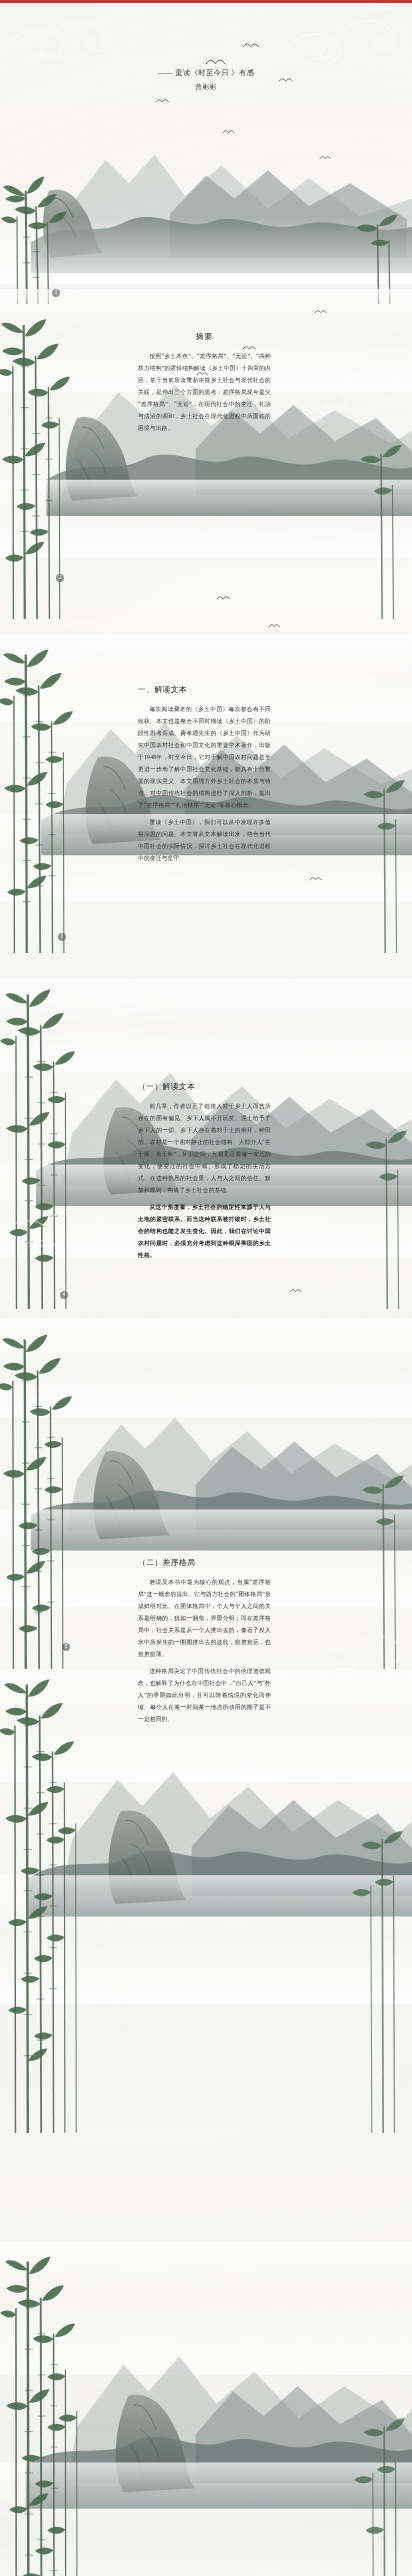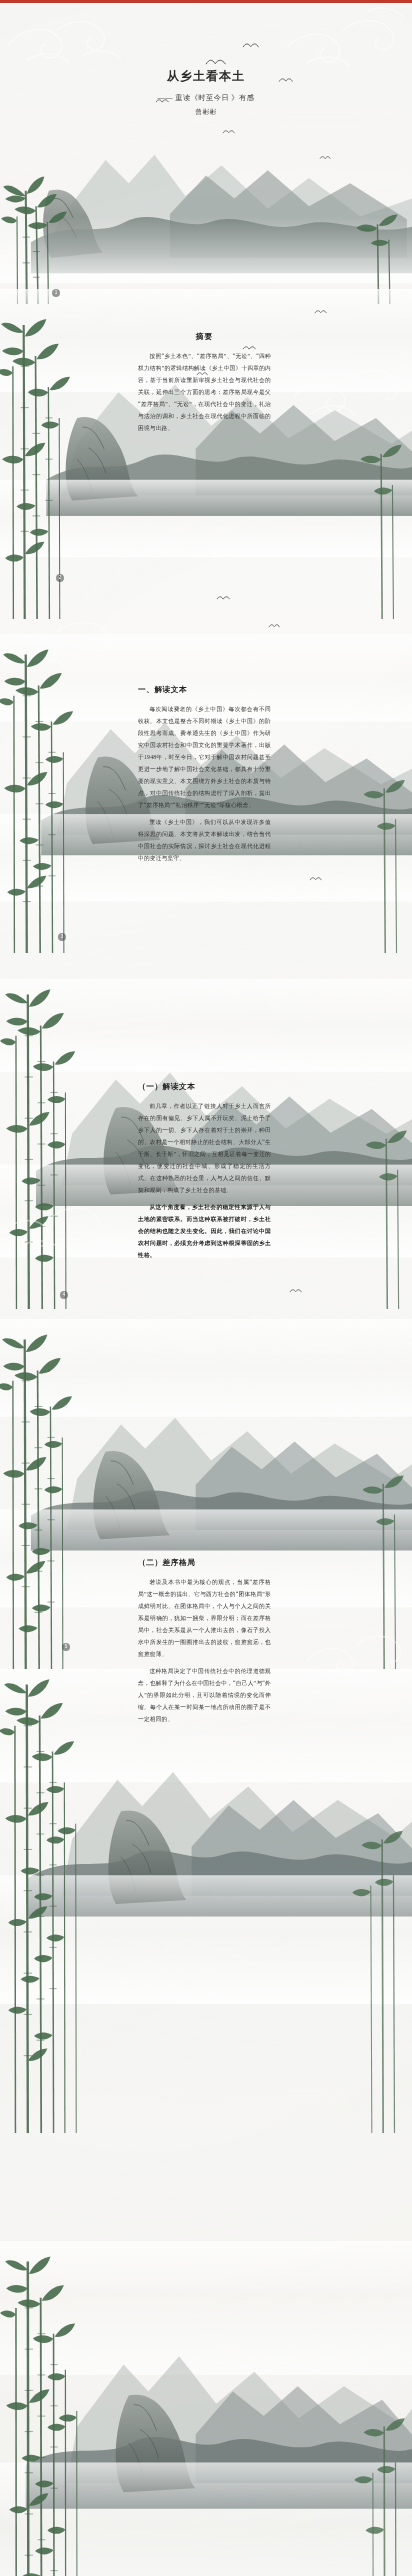--- a/index.html
+++ b/index.html
@@ -97,21 +97,21 @@
   }
 
   .section {
     position: absolute;
     left: 138px;
     width: 133px;
   }
   .sec-head {
     text-align: center;
     font-size: 7.7px;
-    font-weight: bold;
+    font-weight: normal;
     color: #222;
     letter-spacing: 1px;
     margin: 0 0 8.2px 0;
   }
   .sec-head.left {
     text-align: left;
     letter-spacing: 0.5px;
   }
   .para {
     font-size: 5.7px;
@@ -729,21 +729,20 @@
     <g fill="none" stroke="#ffffff" stroke-width="3" opacity=".8">
       <path d="M6 72 C 30 44, 76 42, 92 68 C 104 86, 88 104, 72 98 C 60 94, 60 78, 72 74"></path>
       <path d="M40 100 C 68 82, 104 88, 116 106"></path>
       <path d="M100 44 C 126 18, 170 20, 184 46 C 194 64, 176 82, 162 76"></path>
     </g>
   </svg>
 
   <div class="content">
 
     <div class="title-block">
-      <h1 class="main-title">从乡土看本土</h1>
       <div class="sub-title">—— 重读《时至今日 》有感</div>
       <div class="author">曾彬彬</div>
     </div>
 
     <div class="section" style="top:332px;">
       <h2 class="sec-head">摘要</h2>
       <p class="para">按照“乡土本色”、“差序格局”、“无讼”、“四种权力结构”的逻辑结构解读《乡土中国》十四章的内容，基于当前所读重新审视乡土社会与现代社会的关联，延伸出三个方面的思考：差序格局现今是父“差序格局”、“无讼”，在现代社会中的变迁，礼治与法治的调和，乡土社会在现代化进程中所面临的困境与出路。</p>
     </div>
 
     <div class="section" style="top:685px;">

